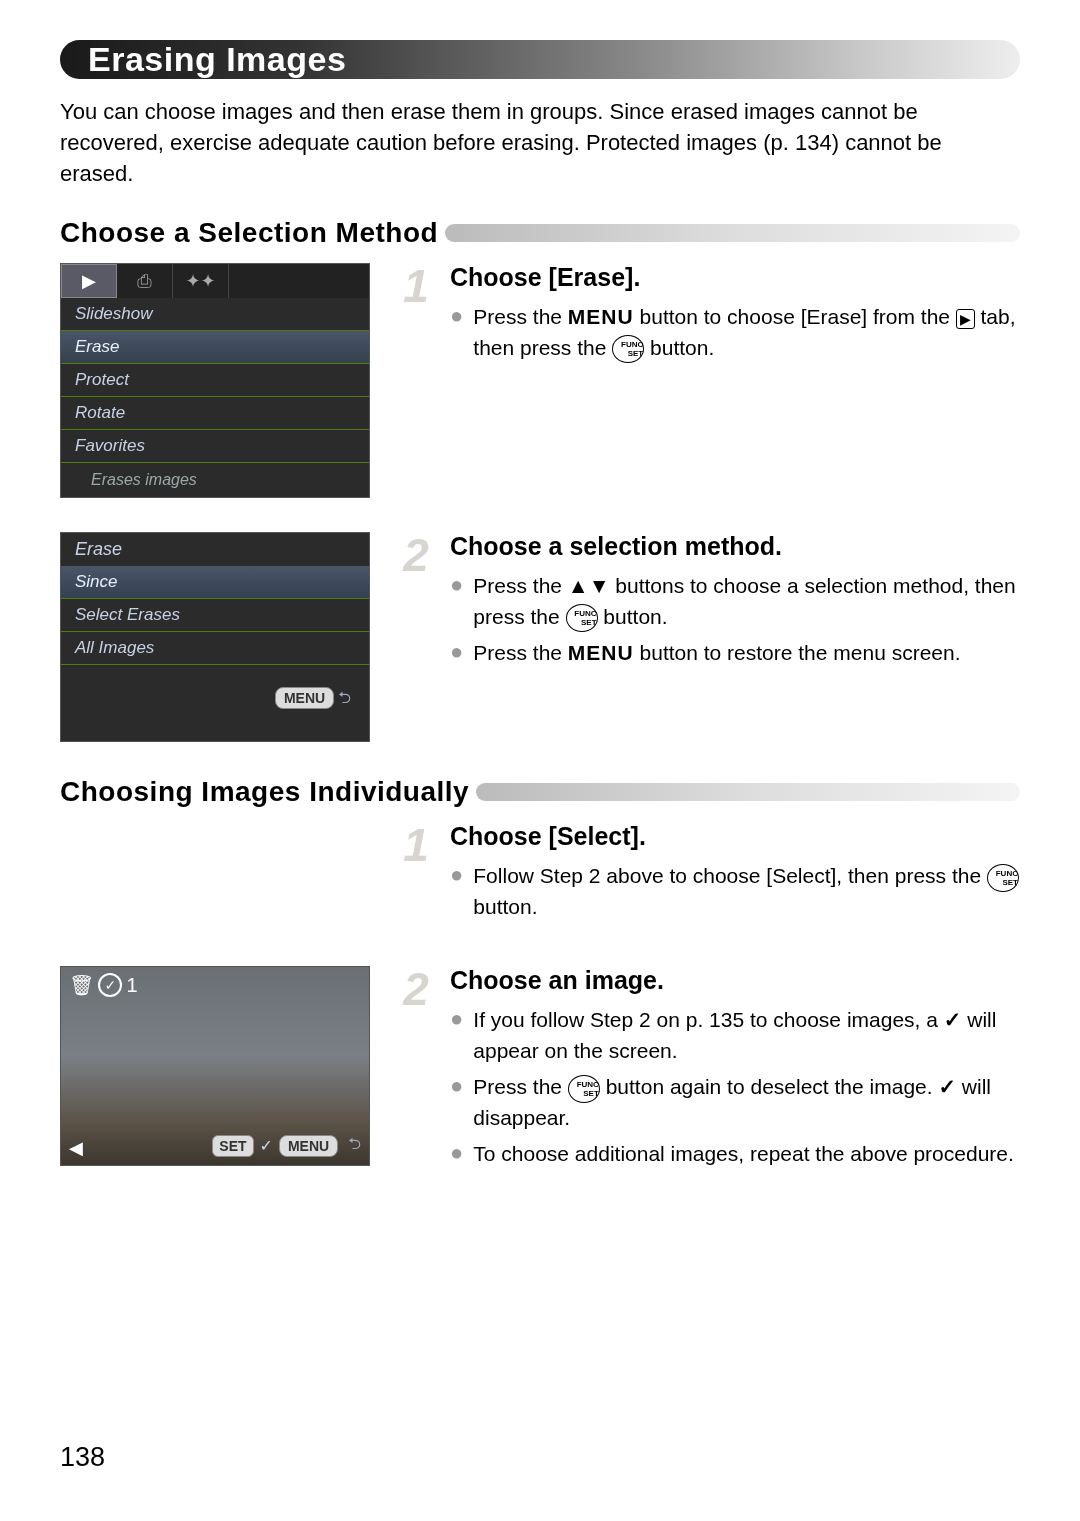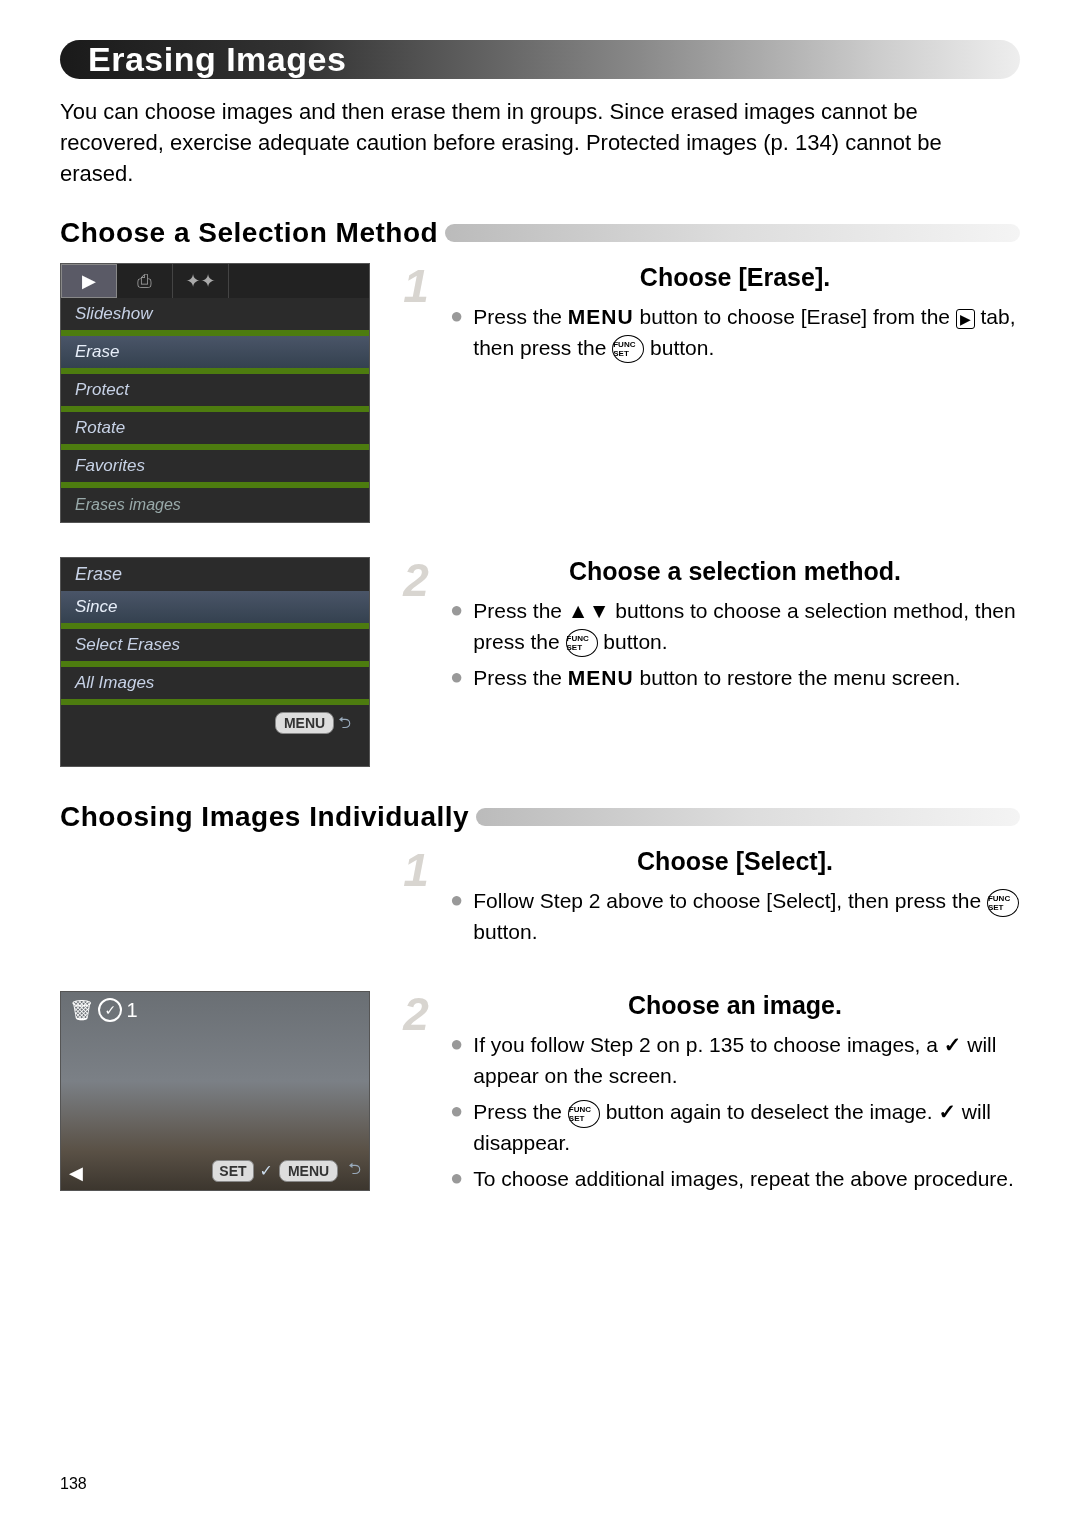--- a/index.html
+++ b/index.html
@@ -79,28 +79,28 @@
   .cam-tab.active {
     background: #5a5a66;
     border: 1px solid #888;
     color: #fff;
   }
   .cam-item {
     padding: 6px 14px;
     color: #c7d2e6;
     font-size: 17px;
     font-style: italic;
-    border-bottom: 6px solid #4d7c0f;
+    border-bottom: 1px solid #4d7c0f;
   }
   .cam-item.selected {
     background: linear-gradient(#4a5568, #34414f);
     color: #e8effa;
   }
   .cam-desc {
-    padding: 8px 14px;
+    padding: 8px 30px;
     color: #9aa;
     font-size: 16px;
     font-style: italic;
   }
   .cam-title {
     padding: 6px 14px;
     color: #c7d2e6;
     font-size: 18px;
     font-style: italic;
     background: #2b2b2b;
@@ -163,21 +163,20 @@
     line-height: 1;
     width: 40px;
     text-align: center;
     flex-shrink: 0;
   }
   .step-body { flex: 1; }
   .step-title {
     font-size: 25px;
     font-weight: bold;
     margin-bottom: 10px;
-    text-align: center;
   }
   .bullet {
     display: flex;
     gap: 10px;
     font-size: 21px;
     line-height: 1.45;
     margin-bottom: 6px;
   }
   .bullet .dot {
     color: #999;
@@ -193,39 +192,39 @@
     font-size: 14px;
     line-height: 18px;
     height: 20px;
     align-items: center;
     justify-content: center;
     border-radius: 3px;
   }
   .func-btn {
     display: inline-flex;
     flex-direction: column;
-    align-items: flex-start;
+    align-items: flex-end;
     justify-content: center;
     width: 32px; height: 28px;
     border: 1.5px solid #000;
     border-radius: 50%;
     font-size: 8px;
     line-height: 9px;
     vertical-align: middle;
     font-weight: bold;
   }
   .tri-up::before { content: "▲"; }
   .tri-dn::before { content: "▼"; }
   .check-sym::before { content: "✓"; font-weight: bold; }
 
   .page-num {
     position: absolute;
-    bottom: 28px;
+    bottom: 48px;
     left: 60px;
-    font-size: 16px;
+    font-size: 27px;
   }
 </style>
 </head>
 <body>
 
 <div class="title-bar">
   <h1>Erasing Images</h1>
 </div>
 
 <p class="intro">You can choose images and then erase them in groups. Since erased images cannot be recovered, exercise adequate caution before erasing. Protected images (p. 134) cannot be erased.</p>

